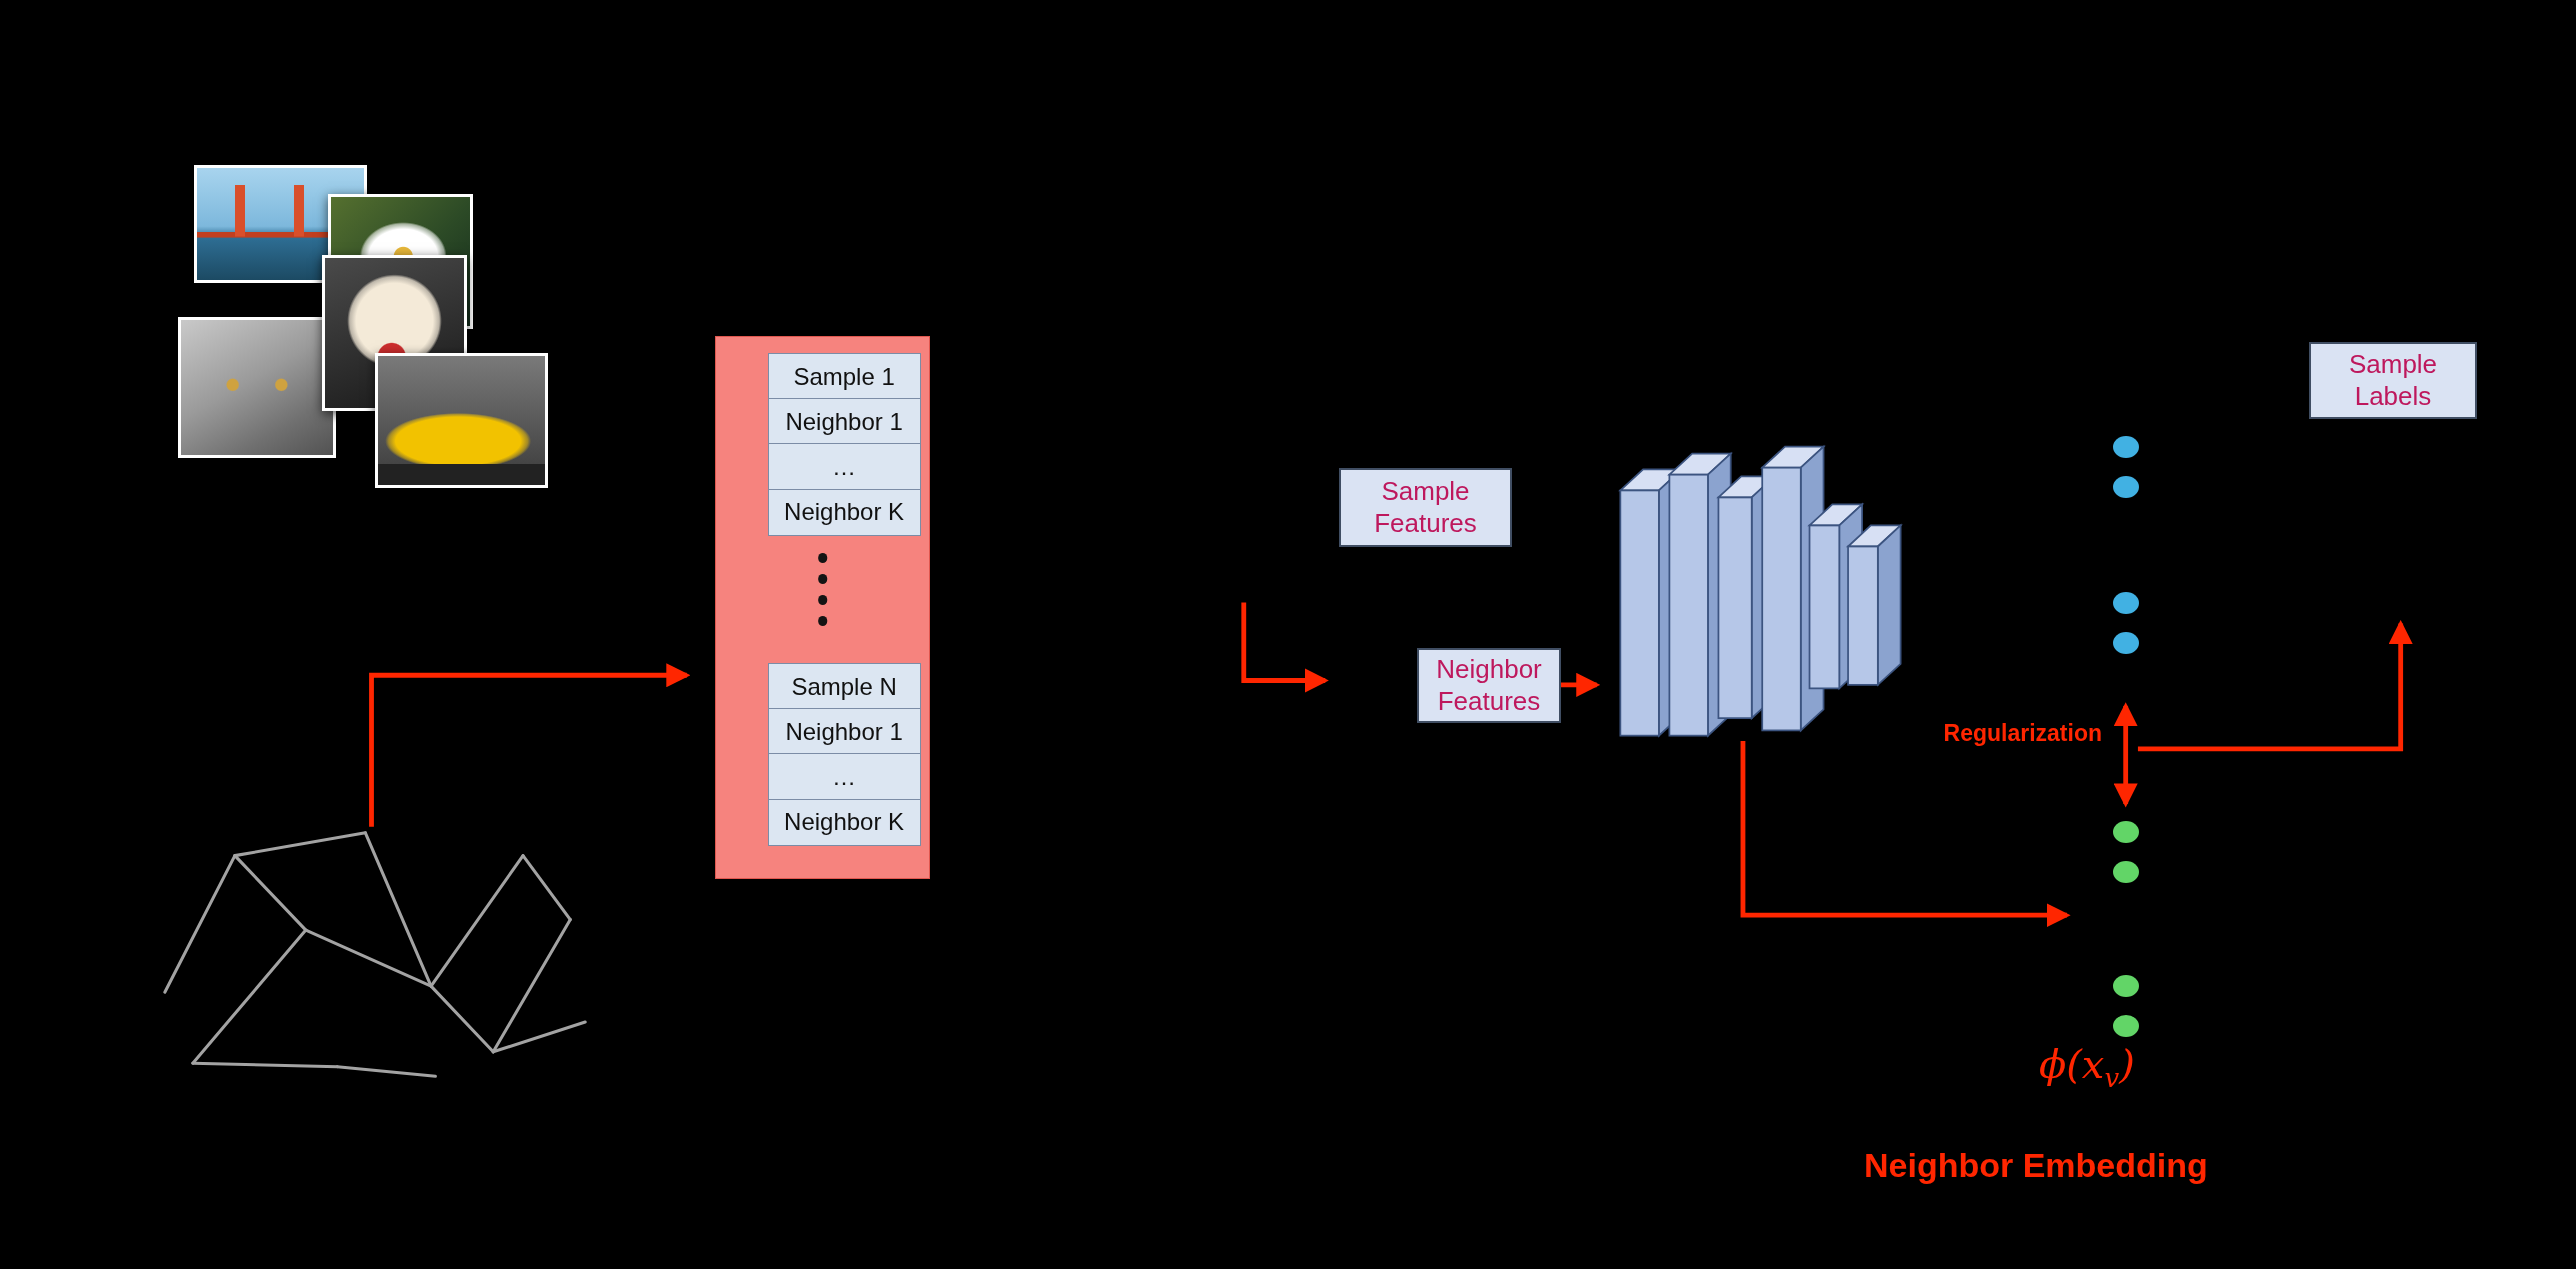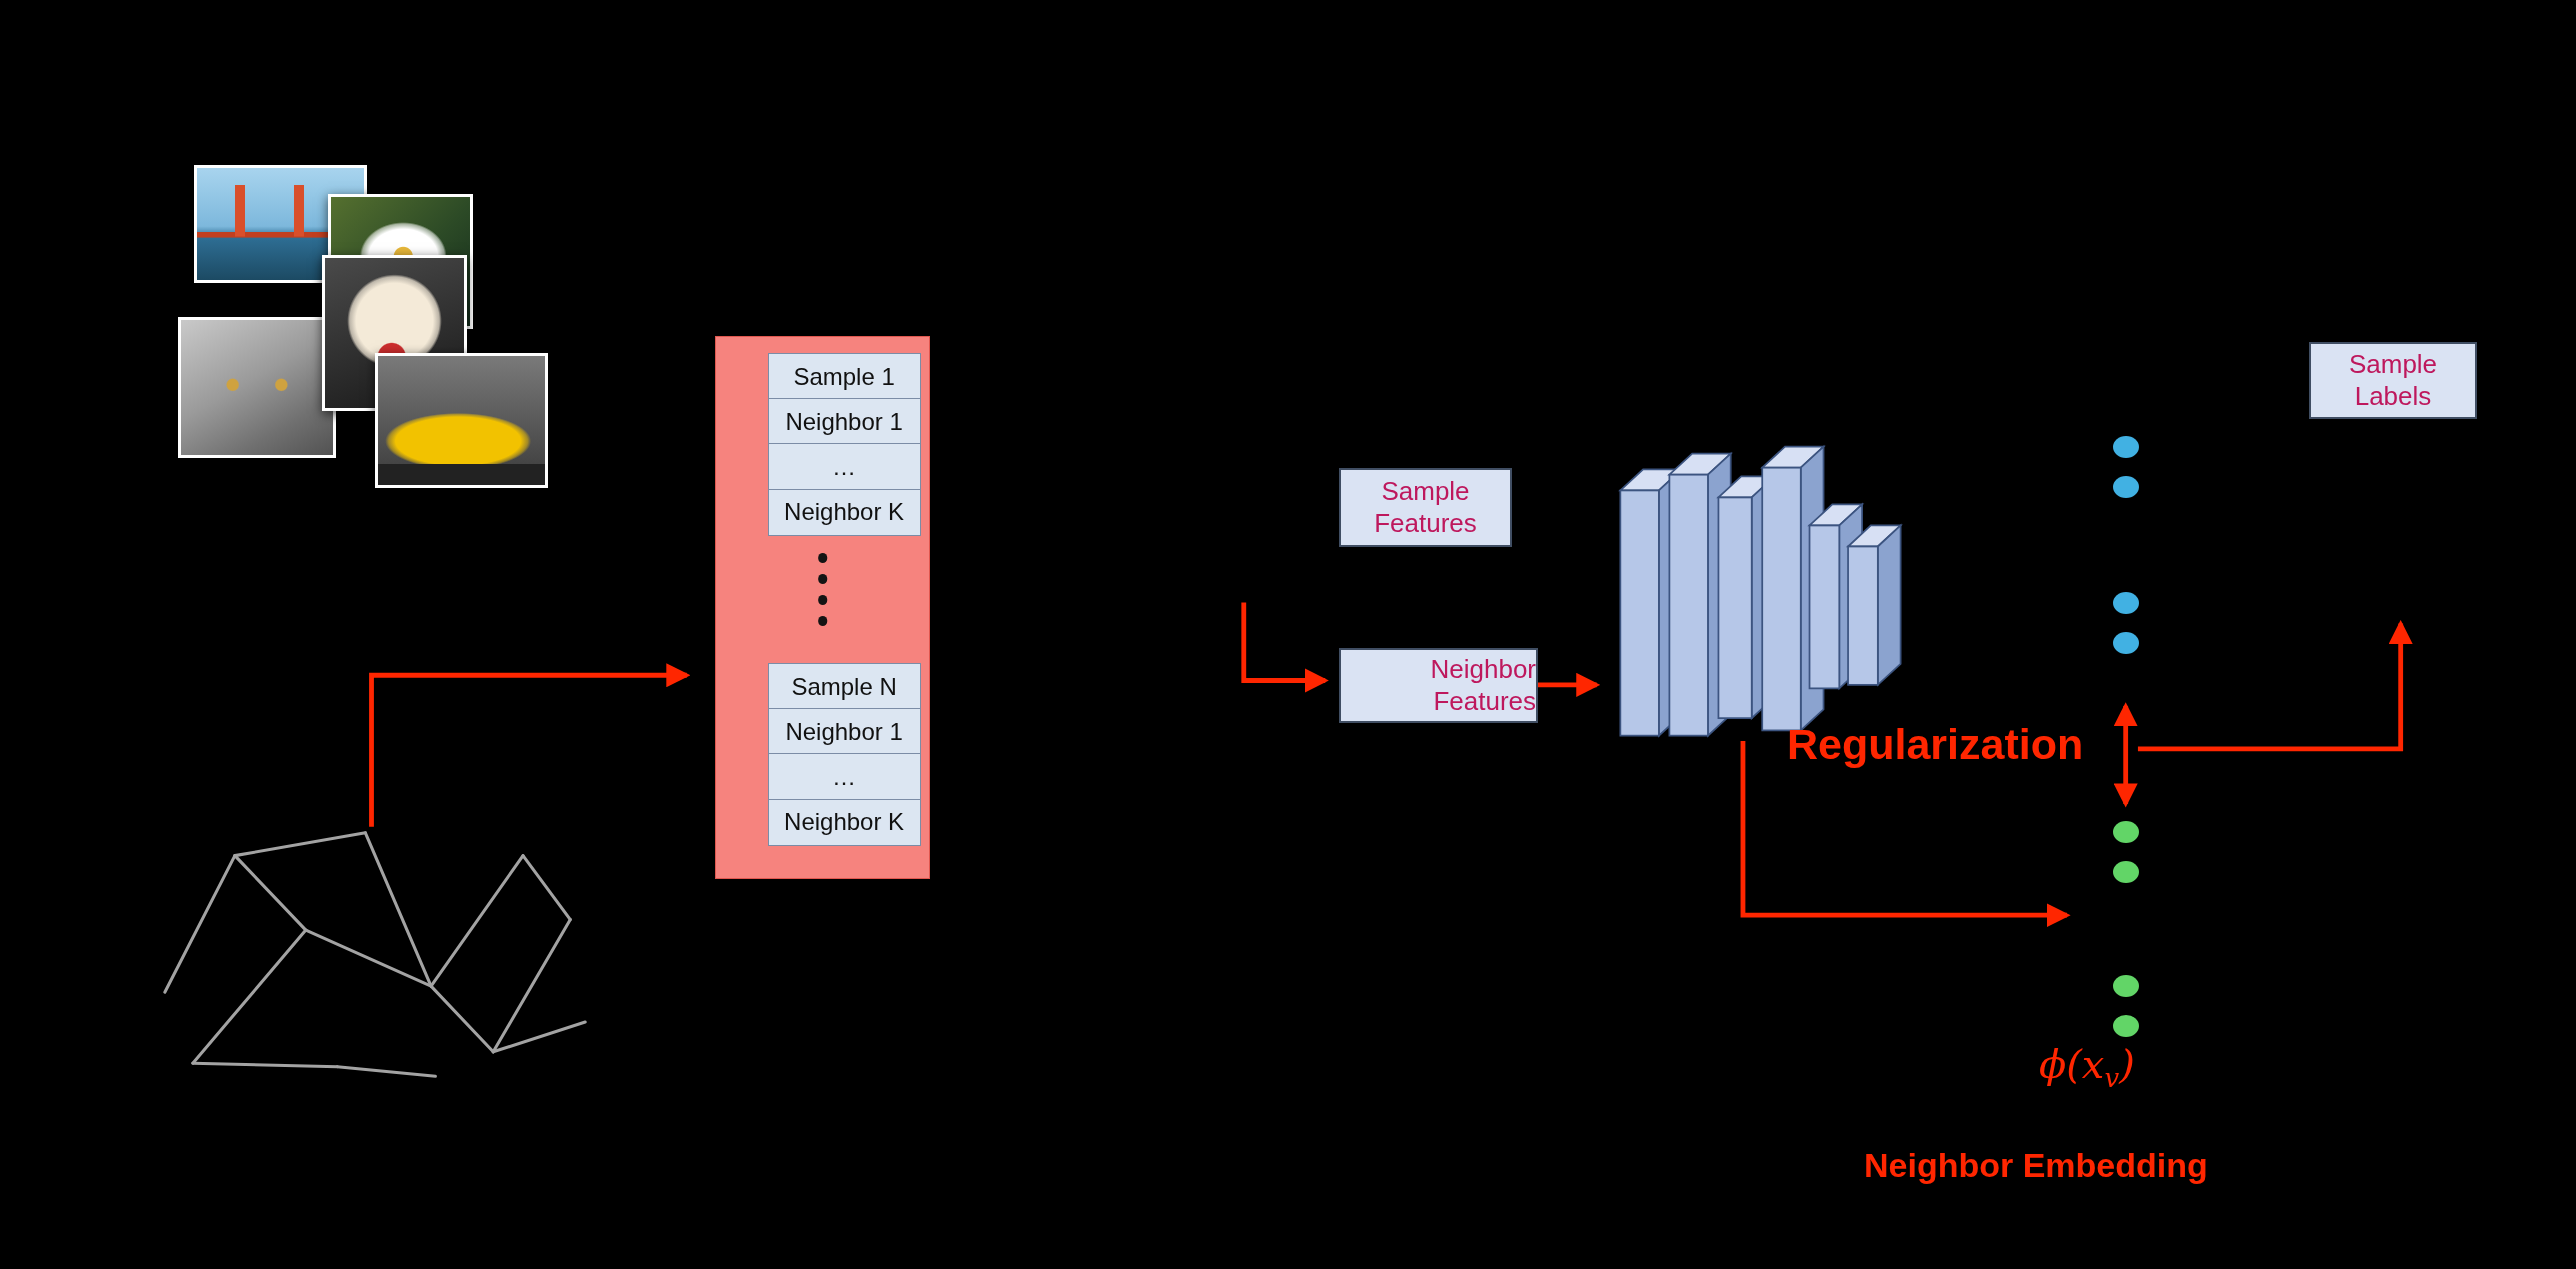--- a/index.html
+++ b/index.html
@@ -45,27 +45,27 @@
   #cellgroup-1{top:16px;}
   #cellgroup-2{top:326px;}
   .cell{height:45px;border:1.8px solid var(--cell_border);margin-top:-1.8px;background:var(--cell_bg);display:flex;align-items:center;justify-content:center;font-size:24px;color:#111;box-sizing:content-box;}
   .cell:first-child{margin-top:0;}
   #table-ellipsis{position:absolute;left:50%;transform:translateX(-50%);top:216px;display:flex;flex-direction:column;gap:11.4px;}
   #table-ellipsis span{width:9.6px;height:9.6px;border-radius:50%;background:var(--table_dot);display:block;}
 
   
   .featbox{position:absolute;background:var(--box_bg);border:2.6px solid var(--box_border);box-sizing:border-box;display:flex;flex-direction:column;align-items:center;justify-content:center;font-size:26px;color:#be185d;line-height:1.22;text-align:center;}
   #sample-features{left:1339px;top:468px;width:173px;height:79px;}
-  #neighbor-features{left:1339px;top:648px;width:199px;height:75px;align-items:flex-end;}
+  #neighbor-features{left:1417px;top:648px;width:144px;height:75px;}
   #sample-labels{left:2309px;top:342px;width:168px;height:77px;}
 
   
   .redlabel{position:absolute;color:var(--accent_red);font-weight:bold;}
   #structured-signals-label{left:49px;top:1132px;width:701px;text-align:center;font-size:34px;}
-  #regularization-label{left:1787px;top:720px;width:315px;text-align:left;font-size:43px;}
+  #regularization-label{left:1787px;top:720px;width:315px;text-align:right;font-size:23px;}
   #neighbor-embedding-label{left:1864px;top:1146px;width:526px;text-align:left;font-size:34px;}
   #phi-label{left:2039px;top:1041px;width:175px;text-align:left;font-size:40px;font-weight:normal;color:var(--accent_red);font-family:"DejaVu Serif",serif;font-style:italic;position:absolute;}
   #phi-label sub{font-size:26px;}
 
   
   .dotcol{position:absolute;display:flex;flex-direction:column;align-items:center;gap:18.4px;}
   .dotcol span{width:26px;height:22px;border-radius:50%;display:block;}
   .dotcol span:nth-child(3){margin-top:75px;}
   #sample-dots{left:2113px;top:436px;}
   #sample-dots span{background:var(--sample_dot);}

